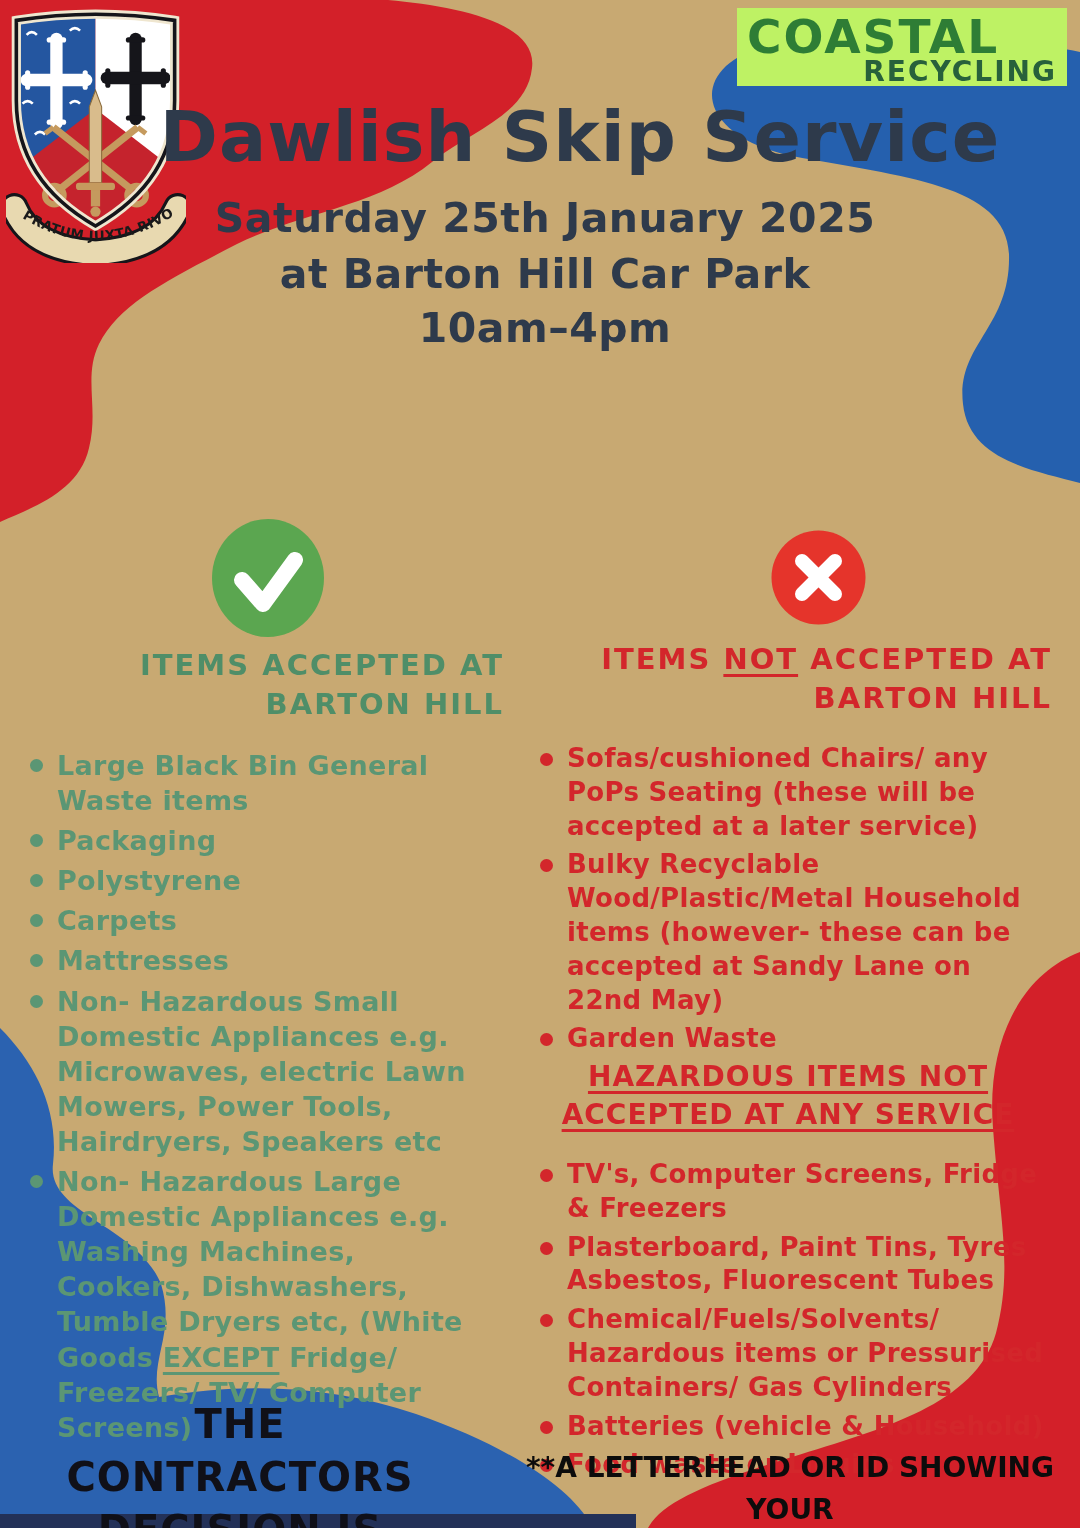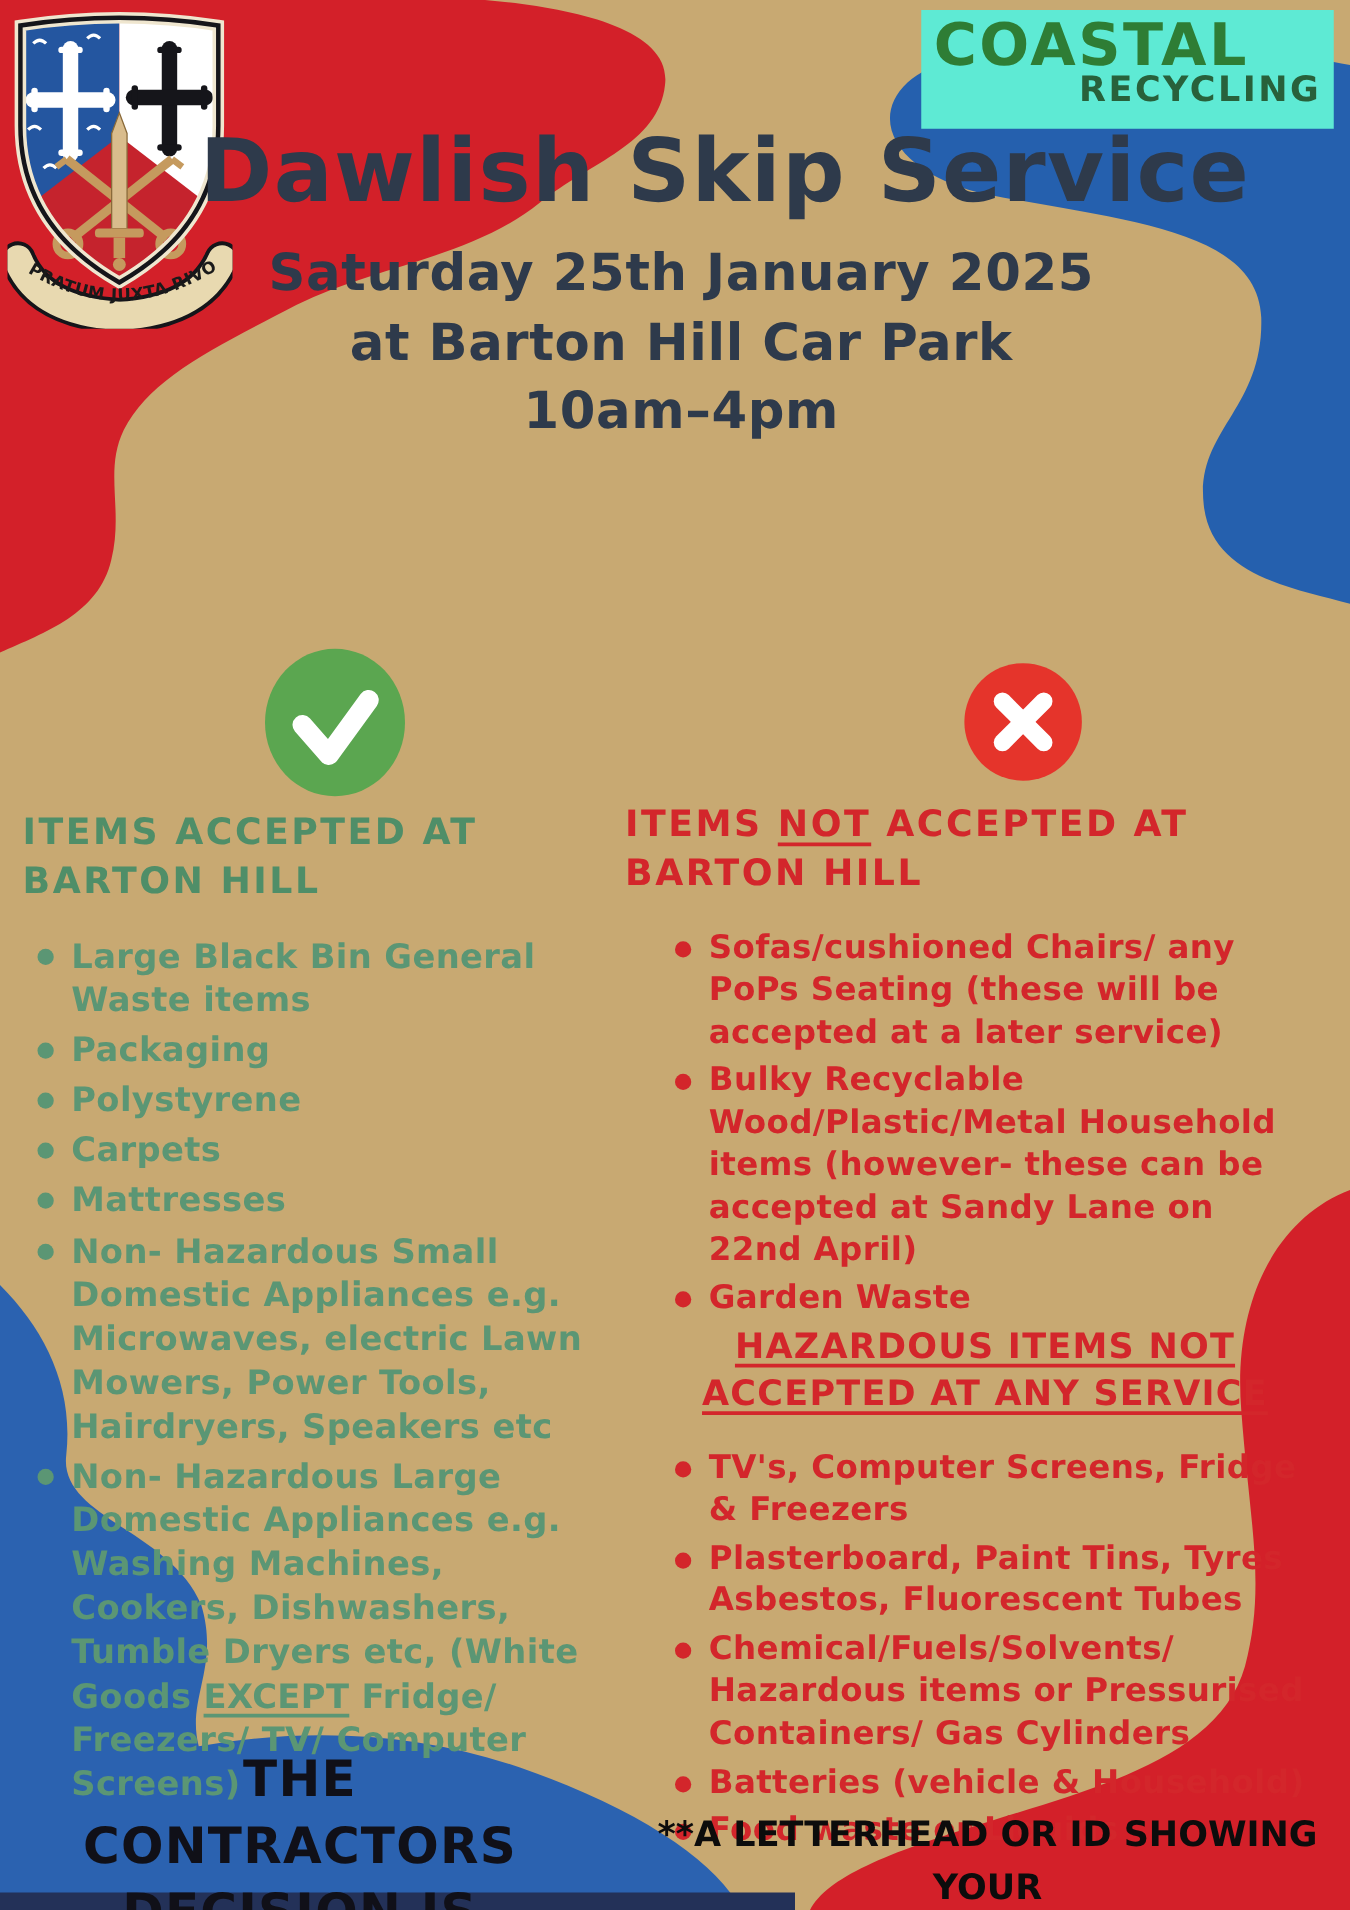--- a/index.html
+++ b/index.html
@@ -6,22 +6,22 @@
   .page{
     position:relative; width:1080px; height:1528px; overflow:hidden;
     background:#c8a972;
     font-family:"DejaVu Sans","Liberation Sans",sans-serif;
   }
   .abs{position:absolute;}
   svg{display:block;}
 
   
   .logo-box{
-    left:737px; top:8px; width:330px; height:95px;
-    background:#5eead4; padding:4px 10px 0 10px; box-sizing:border-box;
+    left:737px; top:8px; width:330px; height:78px;
+    background:#bef264; padding:4px 10px 0 10px; box-sizing:border-box;
   }
   .logo-main{font-size:47px; font-weight:800; letter-spacing:2px; color:#2e7d35; line-height:1.05;}
   .logo-sub{font-size:28px; font-weight:700; letter-spacing:2px; color:#28613b; text-align:right; margin-top:-6px;}
 
   
   .title{
     left:150px; top:96px; width:860px; text-align:center;
     font-size:70px; font-weight:800; letter-spacing:1px; color:#2e3a4b;
   }
   .subline{
@@ -31,21 +31,21 @@
   .sub1{top:194px;} .sub2{top:250px;} .sub3{top:304px;}
 
   
   .headline{
     left:55px; top:420px; width:970px; text-align:center;
     font-size:43px; font-weight:800; color:#2e3a4b; line-height:1.5;
   }
 
   
   .col-head{
-    text-align:left; font-weight:700; letter-spacing:2px; font-size:29px; line-height:1.35;
+    text-align:right; font-weight:700; letter-spacing:2px; font-size:29px; line-height:1.35;
   }
   .head-green{left:18px; top:646px; width:486px; color:#4f8e68;}
   .head-red{left:500px; top:640px; width:552px; color:#d3262b;}
   .u{text-decoration:underline; text-decoration-thickness:3px; text-underline-offset:5px;}
 
   
   .list{display:flex; flex-direction:column;}
   .li{display:flex; gap:14px; margin-bottom:5px;}
   .dot{flex:none; width:13px; height:13px; border-radius:50%; margin-top:11px;}
   .dot.g{background:#5b9674;}
@@ -207,21 +207,21 @@
       </div>
   </div>
 
   <div class="abs list rejected-list">
     <div class="li">
         <span class="dot r"></span>
         <span class="txt">Sofas/cushioned Chairs/ any PoPs Seating (these will be accepted at a later service)</span>
       </div>
     <div class="li">
         <span class="dot r"></span>
-        <span class="txt">Bulky Recyclable Wood/Plastic/Metal Household items (however- these can be accepted at Sandy Lane on 22nd April)</span>
+        <span class="txt">Bulky Recyclable Wood/Plastic/Metal Household items (however- these can be accepted at Sandy Lane on 22nd May)</span>
       </div>
     <div class="li">
         <span class="dot r"></span>
         <span class="txt">Garden Waste</span>
       </div>
   </div>
 
   <div class="abs hz-head"><span class="u">HAZARDOUS ITEMS NOT ACCEPTED AT ANY SERVICE</span></div>
   <div class="abs list hazard-list">
     <div class="li">

